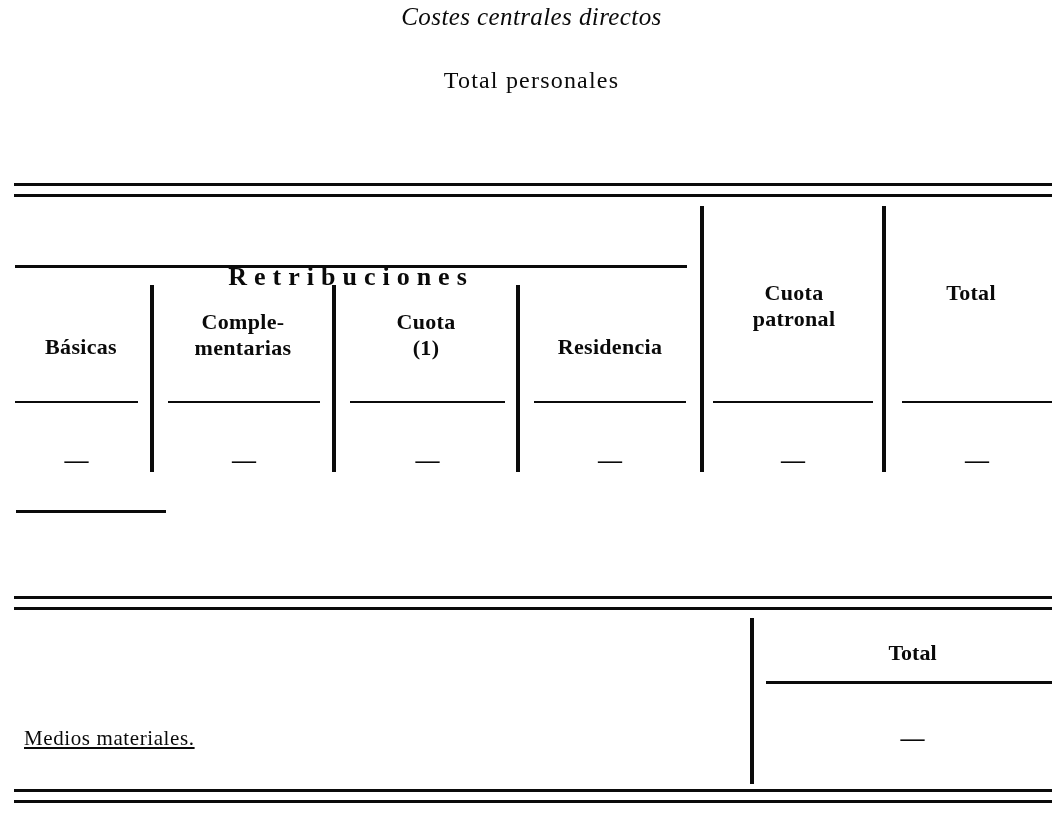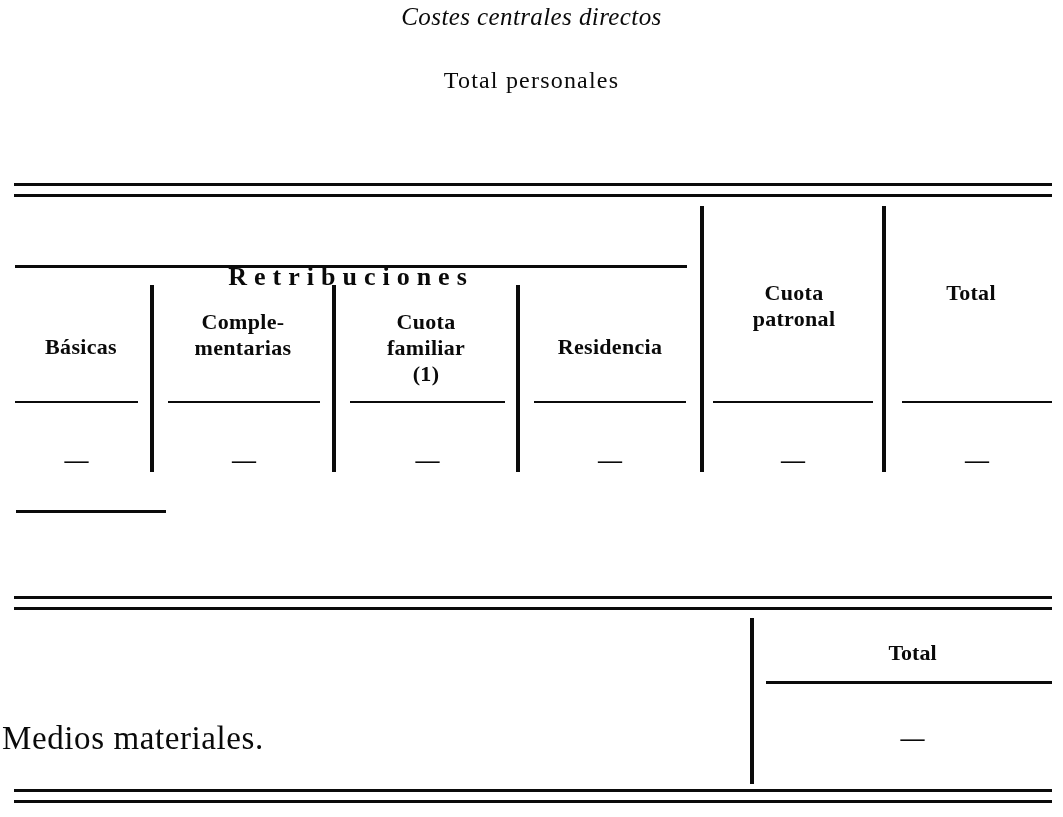--- a/index.html
+++ b/index.html
@@ -111,25 +111,26 @@
   
   #table-material {
     position: absolute;
     left: 0;
     top: 0;
     width: 1063px;
     height: 817px;
   }
   .row-label {
     position: absolute;
-    left: 2px;
+    left: 24px;
     top: 723px;
-    font-size: 33px;
+    font-size: 21px;
     letter-spacing: 0.6px;
     line-height: 30px;
+    text-decoration: underline;
   }
   .mat-total-head {
     position: absolute;
     left: 765px;
     top: 640px;
     width: 295px;
     text-align: center;
     font-size: 22px;
     font-weight: bold;
     line-height: 26px;
@@ -173,21 +174,20 @@
     <span>Básicas</span>
   </div>
 
   <div class="col-head" style="left:158px; top:309px; width:170px;">
     <span>Comple-</span>
     <span class="sub">mentarias</span>
   </div>
 
   <div class="col-head" style="left:340px; top:309px; width:172px;">
     <span>Cuota</span>
-    <span class="sub">familiar</span>
     <span class="sub">(1)</span>
   </div>
 
   <div class="col-head" style="left:708px; top:280px; width:172px;">
     <span>Cuota</span>
     <span class="sub">patronal</span>
   </div>
 
   <div class="col-head" style="left:524px; top:334px; width:172px;">
     <span>Residencia</span>

